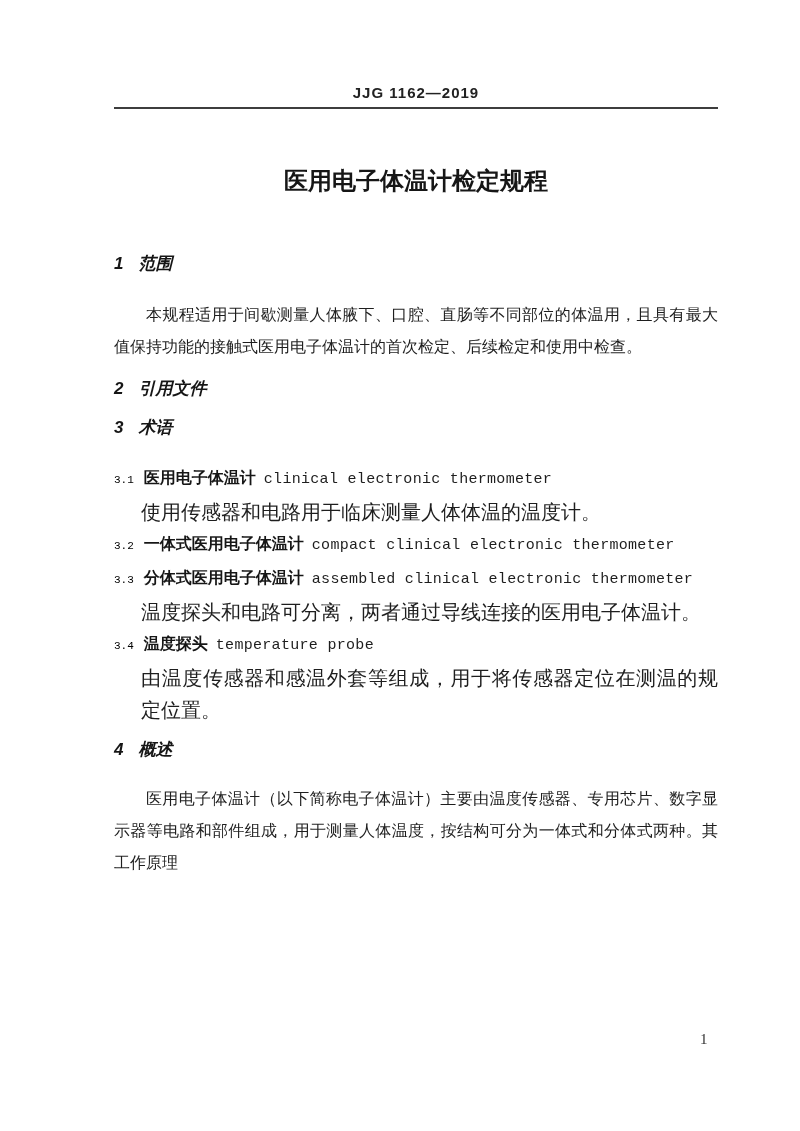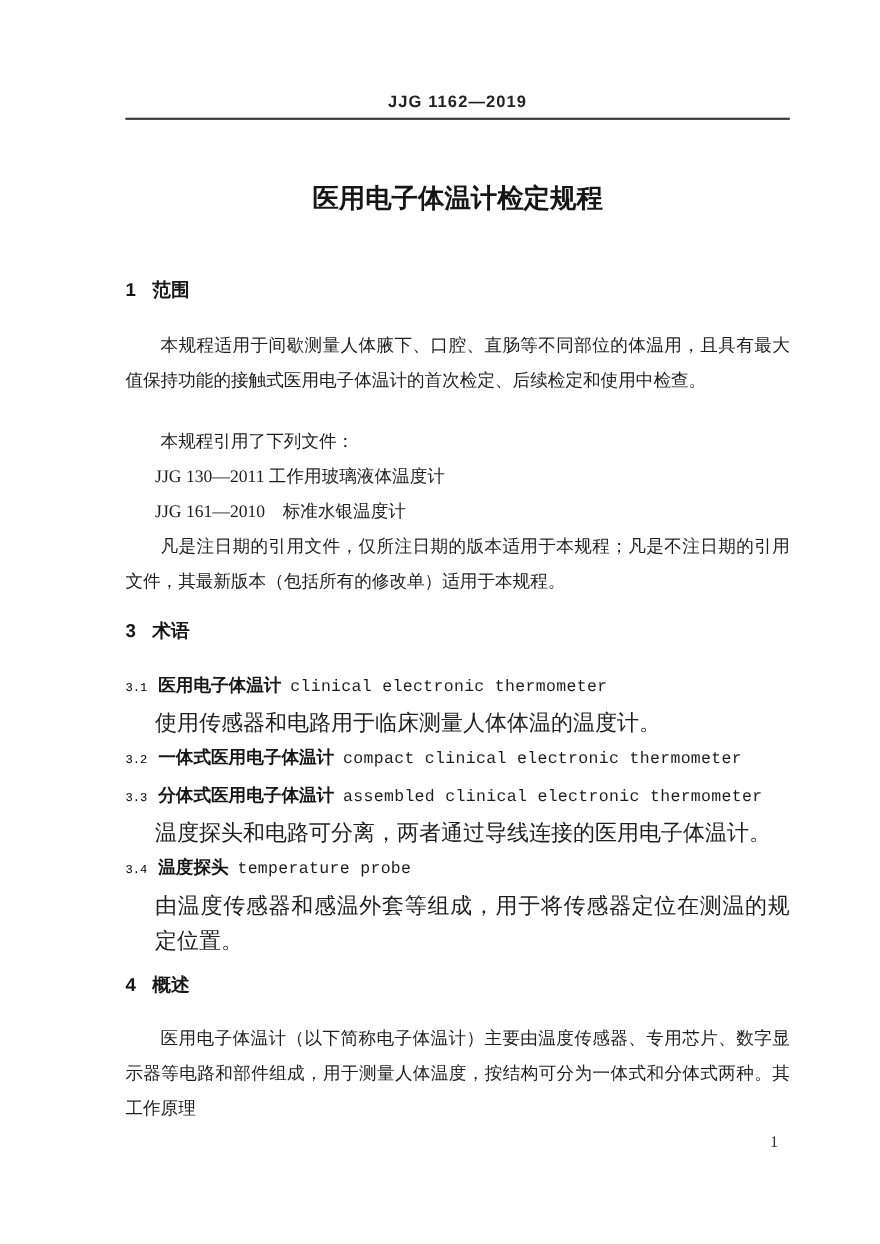--- a/index.html
+++ b/index.html
@@ -35,20 +35,21 @@
     line-height: 32px;
     color: #161616;
   }
 
   .sec-heading {
     font-family: "Liberation Sans", "DejaVu Sans", sans-serif;
     font-weight: 700;
     font-size: 17px;
     line-height: 22px;
     color: #161616;
+    font-style: italic;
   }
   .sec-heading .num { display: inline-block; margin-right: 15px; }
   .mt-s1 { margin-top: 56px; }
   .mt-s2 { margin-top: 15px; }
   .mt-s3 { margin-top: 17px; }
   .mt-s4 { margin-top: 13px; }
 
   .para {
     font-size: 16px;
     line-height: 32px;
@@ -118,25 +119,22 @@
       <span>JJG 1162—2019</span>
     </div>
 
     <div class="doc-title">医用电子体温计检定规程</div>
 
     <div class="sec-heading mt-s1">
       <span class="num">1</span><span>范围</span>
     </div>
     <div class="para s1-para">本规程适用于间歇测量人体腋下、口腔、直肠等不同部位的体温用，且具有最大值保持功能的接触式医用电子体温计的首次检定、后续检定和使用中检查。</div>
 
-    <div class="s2-body">
-      <div class="intro-line">本规程引用了下列文件：</div>
-      <div class="ref-line">JJG 130—2011 工作用玻璃液体温度计</div>
-      <div class="ref-line">JJG 161—2010　标准水银温度计</div>
-      <div class="para">凡是注日期的引用文件，仅所注日期的版本适用于本规程；凡是不注日期的引用文件，其最新版本（包括所有的修改单）适用于本规程。</div>
+    <div class="sec-heading mt-s2">
+      <span class="num">2</span><span>引用文件</span>
     </div>
 
     <div class="sec-heading mt-s3">
       <span class="num">3</span><span>术语</span>
     </div>
     <div class="terms">
 
       <div class="term-line">
         <span class="term-num">3.1</span><span class="term-zh">医用电子体温计</span><span class="term-en">clinical electronic thermometer</span>
       </div>

